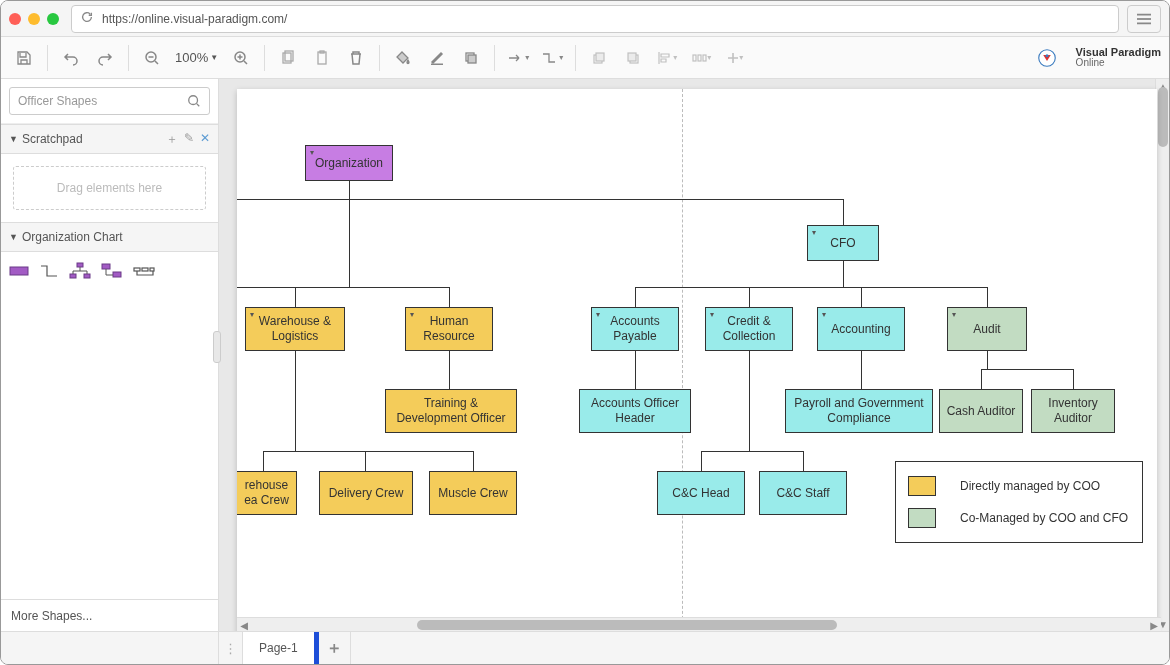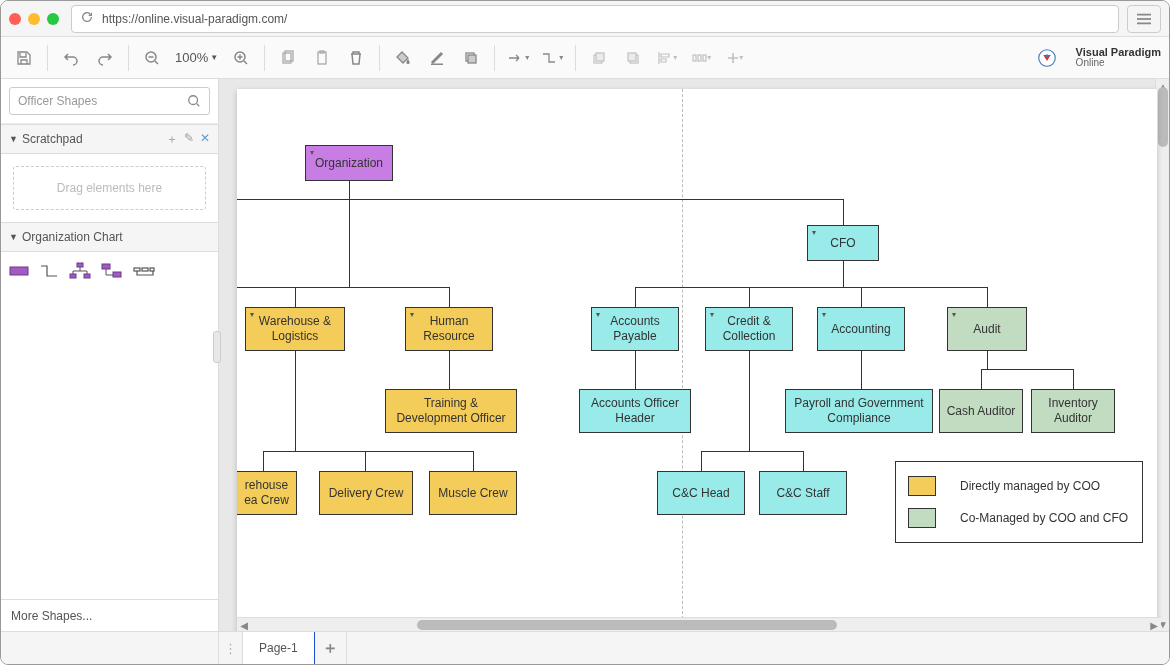--- a/index.html
+++ b/index.html
@@ -59,21 +59,21 @@
 
 
 .legend { position: absolute; border: 1px solid #333; background: #fff; padding: 8px 12px; font-size: 12px; }
 .legend-row { display: flex; align-items: center; gap: 24px; padding: 6px 0; }
 .legend-sw { width: 28px; height: 20px; border: 1px solid #333; }
 
 
 .tabs-row { height: 33px; border-top: 1px solid #ddd; background: #f5f5f5; display: flex; align-items: stretch; }
 .tabs-spacer { width: 218px; border-right: 1px solid #ddd; }
 .tab-grip { width: 24px; display: flex; align-items: center; justify-content: center; color: #aaa; border-right: 1px solid #ddd; }
-.tab { padding: 0 16px; display: flex; align-items: center; font-size: 12px; color: #555; border-right: 1px solid #1d4ed8; background: #fff; }
+.tab { padding: 0 16px; display: flex; align-items: center; font-size: 12px; color: #555; border-right: 5px solid #1d4ed8; background: #fff; }
 .tab-add { width: 32px; display: flex; align-items: center; justify-content: center; color: #888; font-size: 16px; font-weight: bold; border-right: 1px solid #ddd; }
 
 
 .hscroll { position: absolute; left: 18px; right: 8px; bottom: 0; height: 14px; background: #eee; border-top: 1px solid #ddd; }
 .hscroll .thumb { position: absolute; left: 180px; top: 2px; height: 10px; width: 420px; background: #bbb; border-radius: 5px; }
 .hscroll .arrow { position: absolute; top: 0; width: 14px; height: 14px; color: #888; display: flex; align-items: center; justify-content: center; font-size: 10px; }
 .hscroll .arrow-l { left: 0; }
 .hscroll .arrow-r { right: 0; }
 .vscroll { position: absolute; right: 0; top: 0; bottom: 0; width: 14px; background: #eee; border-left: 1px solid #ddd; }
 .vscroll .thumb { position: absolute; top: 8px; left: 2px; width: 10px; height: 60px; background: #bbb; border-radius: 5px; }

